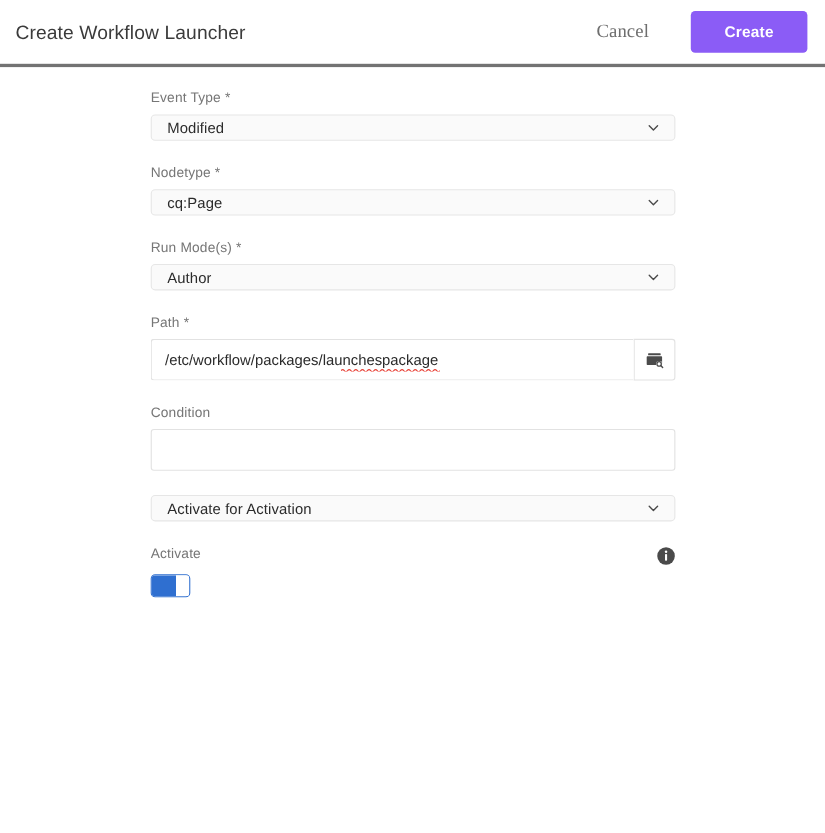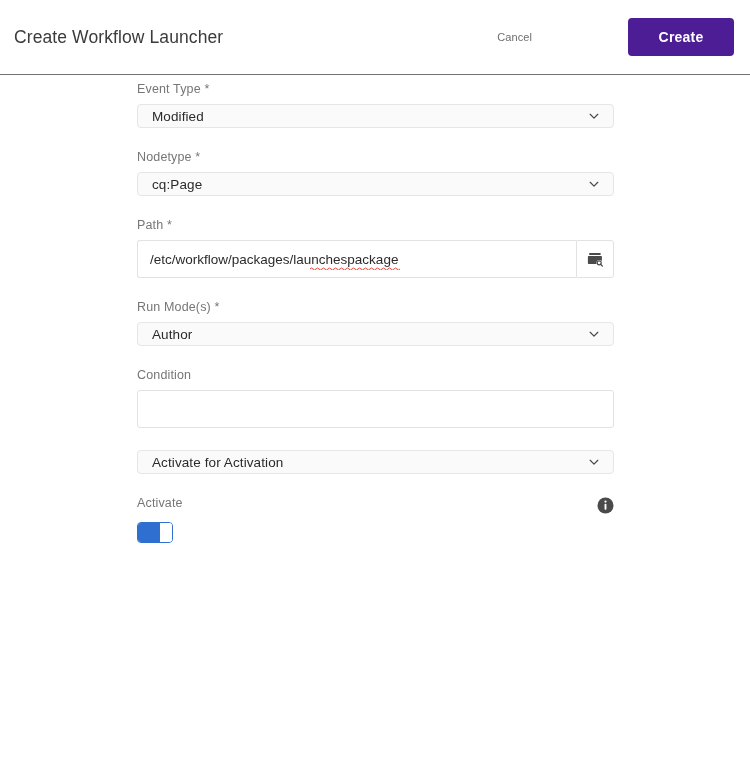--- a/index.html
+++ b/index.html
@@ -13,53 +13,53 @@
     background: #ffffff;
     font-family: "Liberation Sans", sans-serif;
     color: #2b2b2b;
     overflow: hidden;
     position: relative;
   }
 
   
   .header {
     position: relative;
-    height: 75px;
-    box-sizing: border-box;
-    border-bottom: 1px solid #737373;
+    height: 61px;
+    box-sizing: border-box;
+    border-bottom: 3px solid #737373;
     display: flex;
     align-items: center;
     padding: 0 16px 0 14px;
   }
   .page-title {
     font-size: 17.5px;
     font-weight: 400;
     color: #3b3b3b;
     letter-spacing: .1px;
     white-space: nowrap;
   }
   .header-actions {
     margin-left: auto;
     display: flex;
     align-items: center;
     gap: 0;
   }
   .cancel-button {
-    font-size: 11px;
+    font-size: 17px;
     color: #6e6e6e;
     background: none;
     border: 0;
     padding: 8px 14px;
     cursor: pointer;
-    font-family: Liberation Sans, sans-serif;
+    font-family: Liberation Serif, serif;
     letter-spacing: .1px;
   }
   .create-button {
-    margin-left: 82px;
-    background: #4c1d95;
+    margin-left: 24px;
+    background: #8b5cf6;
     color: #ffffff;
     font-size: 14px;
     font-weight: 700;
     border: 0;
     border-radius: 4px;
     width: 106px;
     height: 38px;
     cursor: pointer;
     font-family: inherit;
     letter-spacing: .2px;
@@ -277,20 +277,32 @@
           <path d="M2.2 4.3 L6 8.1 L9.8 4.3" fill="none" stroke="#4a4a4a" stroke-width="1.25" stroke-linecap="round" stroke-linejoin="round"></path>
         </svg>
       </span>
     </div>
   </div>
 
   <div class="field">
     <label class="field-label">Nodetype *</label>
     <div class="select-control">
       <span class="select-value">cq:Page</span>
+      <span class="chevron">
+        <svg width="12" height="12" viewBox="0 0 12 12">
+          <path d="M2.2 4.3 L6 8.1 L9.8 4.3" fill="none" stroke="#4a4a4a" stroke-width="1.25" stroke-linecap="round" stroke-linejoin="round"></path>
+        </svg>
+      </span>
+    </div>
+  </div>
+
+  <div class="field">
+    <label class="field-label">Run Mode(s) *</label>
+    <div class="select-control">
+      <span class="select-value">Author</span>
       <span class="chevron">
         <svg width="12" height="12" viewBox="0 0 12 12">
           <path d="M2.2 4.3 L6 8.1 L9.8 4.3" fill="none" stroke="#4a4a4a" stroke-width="1.25" stroke-linecap="round" stroke-linejoin="round"></path>
         </svg>
       </span>
     </div>
   </div>
 
   <div class="field">
     <label class="field-label">Path *</label>
@@ -311,32 +323,20 @@
             <circle cx="13.4" cy="13.1" r="3.0" fill="#ffffff"></circle>
             <circle cx="13.2" cy="12.8" r="2.0" fill="none" stroke="#4b4b4b" stroke-width="1.15"></circle>
             <path d="M14.7 14.3 L16.4 16.1" stroke="#4b4b4b" stroke-width="1.3" stroke-linecap="round"></path>
           </svg>
         </span>
       </button>
     </div>
   </div>
 
   <div class="field">
-    <label class="field-label">Run Mode(s) *</label>
-    <div class="select-control">
-      <span class="select-value">Author</span>
-      <span class="chevron">
-        <svg width="12" height="12" viewBox="0 0 12 12">
-          <path d="M2.2 4.3 L6 8.1 L9.8 4.3" fill="none" stroke="#4a4a4a" stroke-width="1.25" stroke-linecap="round" stroke-linejoin="round"></path>
-        </svg>
-      </span>
-    </div>
-  </div>
-
-  <div class="field">
     <label class="field-label">Condition</label>
     <input class="text-input" type="text" value="" style="">
   </div>
 
   <div class="field">
     <div class="select-control">
       <span class="select-value">Activate for Activation</span>
       <span class="chevron">
         <svg width="12" height="12" viewBox="0 0 12 12">
           <path d="M2.2 4.3 L6 8.1 L9.8 4.3" fill="none" stroke="#4a4a4a" stroke-width="1.25" stroke-linecap="round" stroke-linejoin="round"></path>

